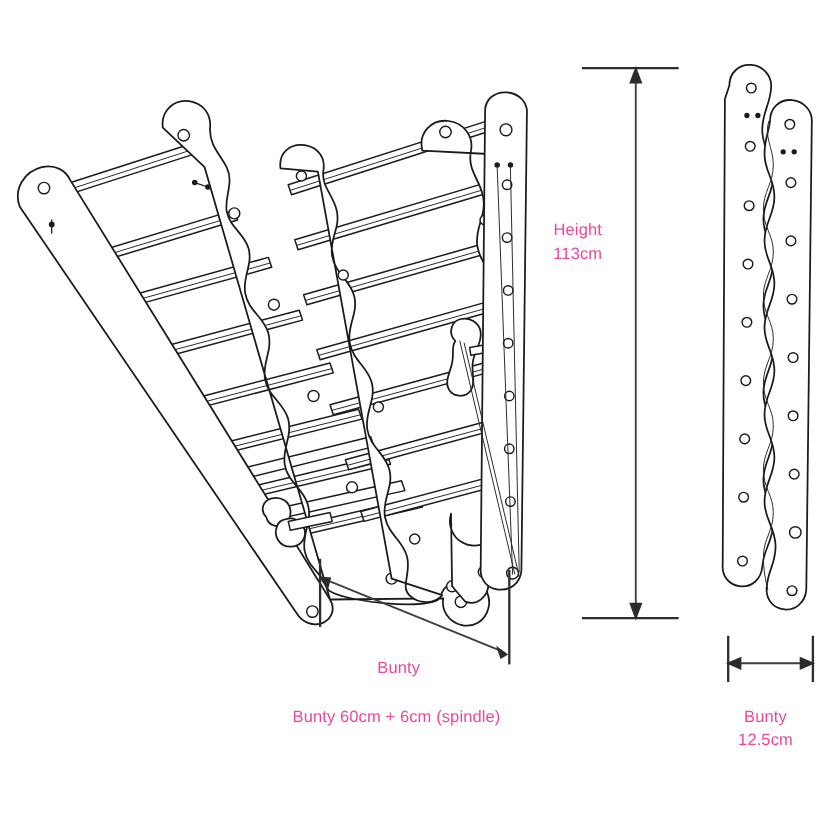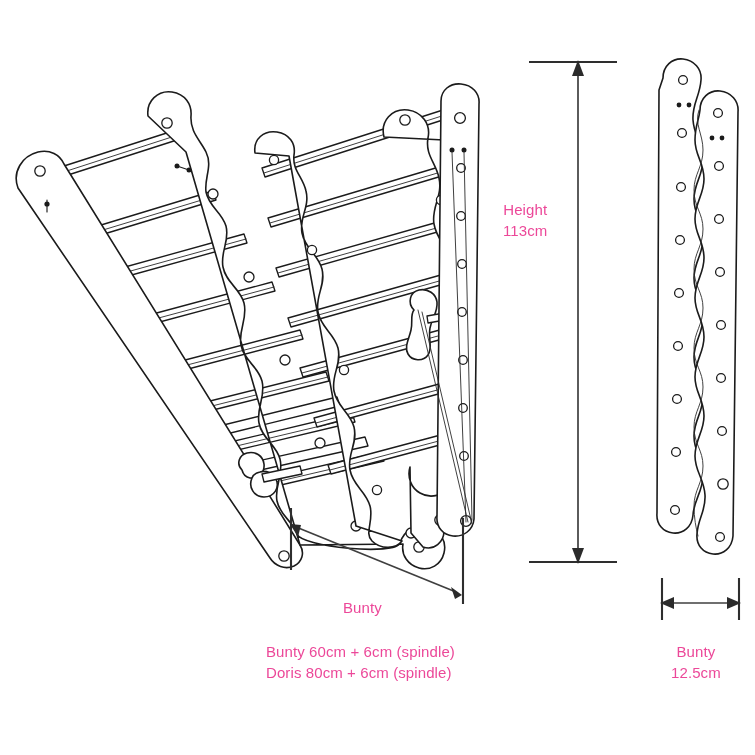--- a/index.html
+++ b/index.html
@@ -428,15 +428,14 @@
   <div class="label" id="label-width">
     <div>Bunty</div>
   </div>
 
   <div class="label center" id="label-depth">
     <div>Bunty</div>
     <div>12.5cm</div>
   </div>
 
   <div class="label" id="label-bunty">Bunty 60cm + 6cm (spindle)</div>
-  <div class="label" id="label-doris">Doris  80cm + 6cm (spindle)</div>
 
 </div>
 
 </body></html>

